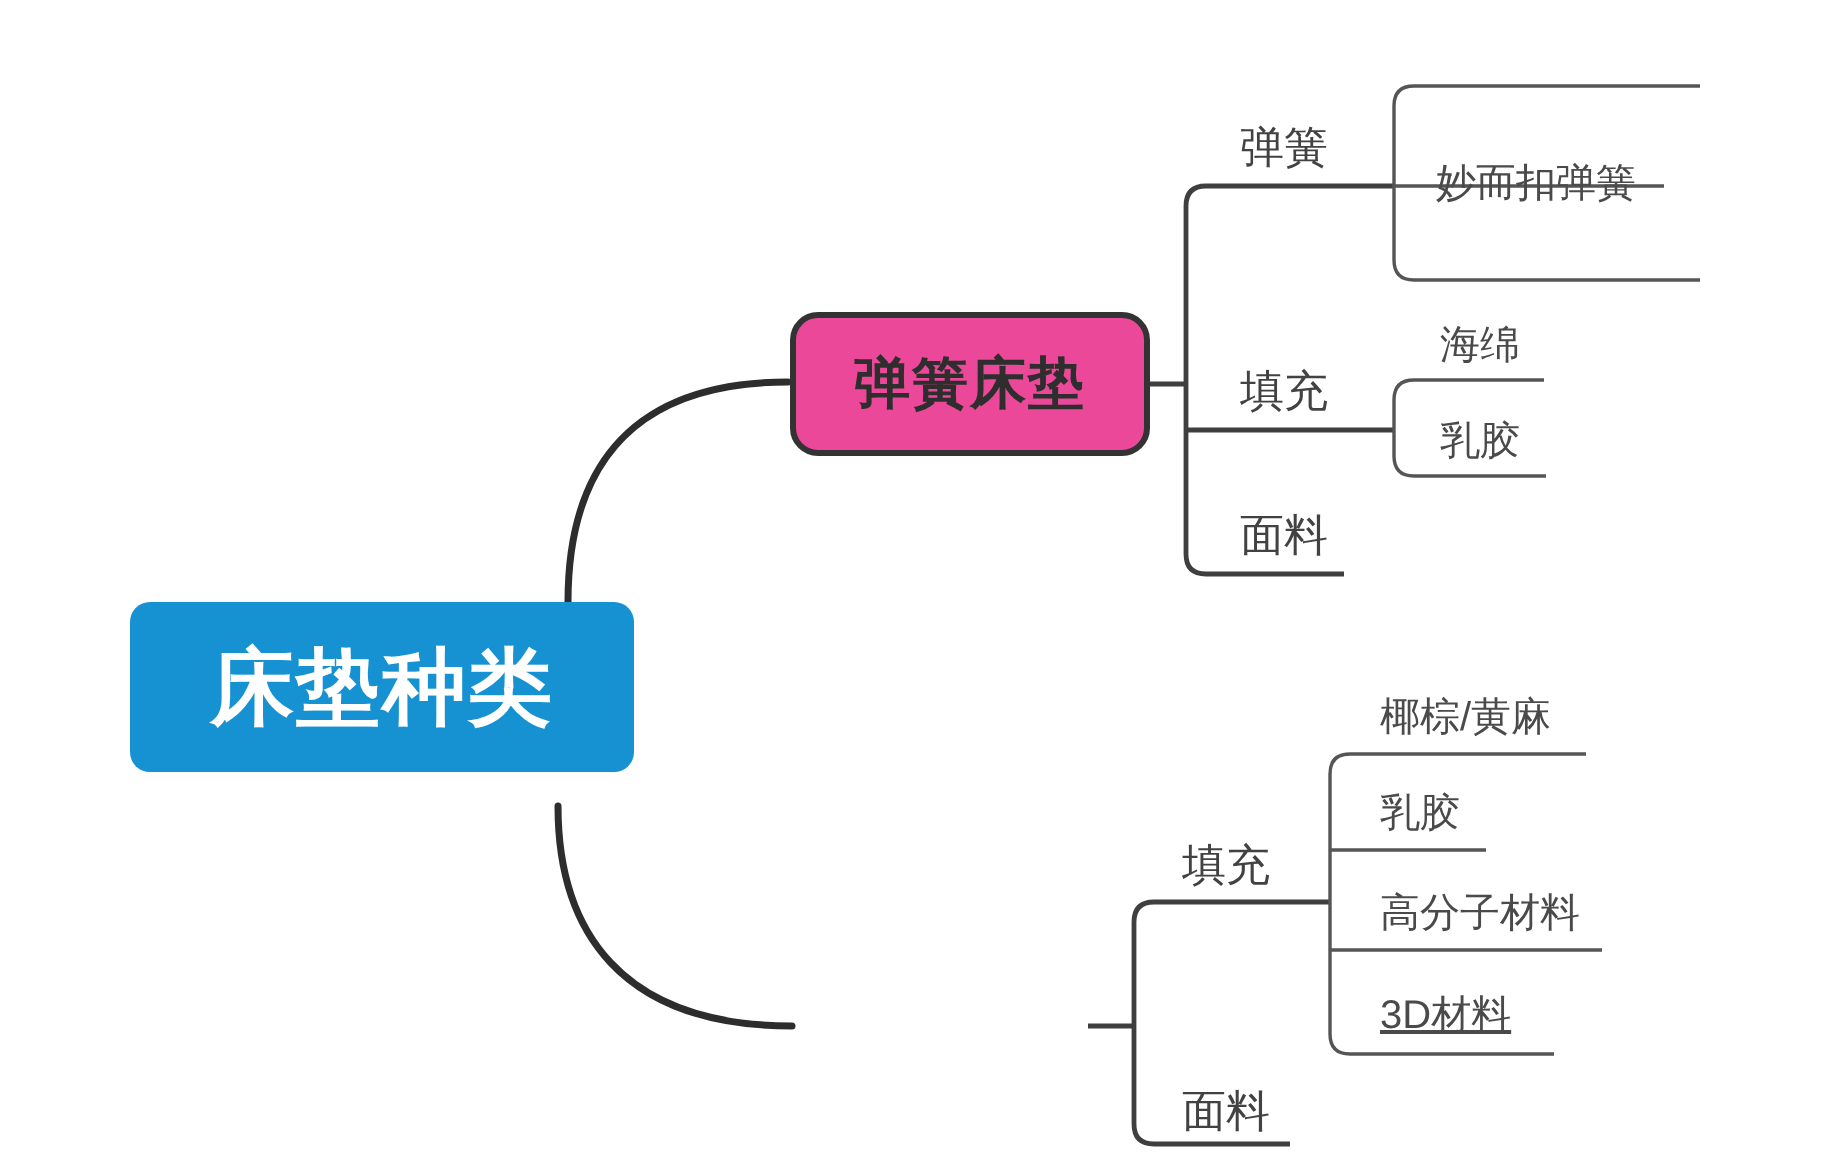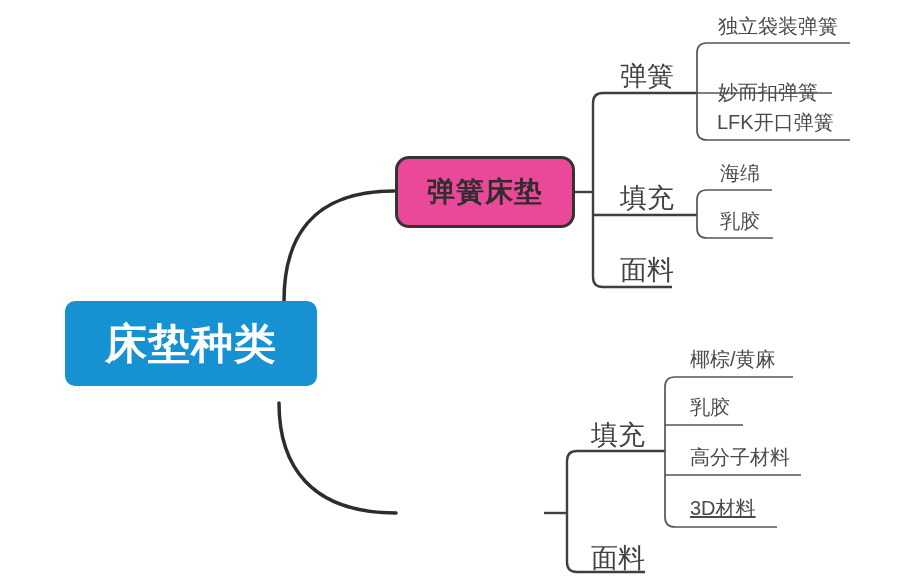--- a/index.html
+++ b/index.html
@@ -14,21 +14,21 @@
     left:65px;top:301px;width:252px;height:85px;background:#1692d2;border-radius:10px;
     color:#ffffff;font-size:42px;font-weight:bold;letter-spacing:1px;
   }
   .branch-node{
     background:#ec4899;border:3px solid #333333;border-radius:14px;
     color:#2e2e2e;font-size:28px;font-weight:bold;letter-spacing:1px;
   }
   .branch-spring{left:395px;top:156px;width:180px;height:72px;}
   .branch-thin{left:397px;top:477px;width:147px;height:72px;}
   .lbl{position:absolute;line-height:1;color:#464646;white-space:nowrap;}
-  .lbl-sub{font-size:27px;color:#424242;}
+  .lbl-sub{font-size:22px;color:#424242;}
   .lbl-leaf{font-size:20px;color:#4a4a4a;}
 </style>
 </head>
 <body>
 
 <div class="canvas">
 
   <svg width="924" height="585" viewBox="0 0 924 585">
 
     <path d="M 284,301 C 284,240 310,191 394,191" fill="none" stroke="#2d2d2d" stroke-width="3.5" stroke-linecap="round"></path>
@@ -49,23 +49,21 @@
     <path d="M 793,377 H 675 Q 665,377 665,387 V 517 Q 665,527 675,527 H 777" fill="none" stroke="#555555" stroke-width="1.7"></path>
     <path d="M 665,425 H 743" fill="none" stroke="#555555" stroke-width="1.7"></path>
     <path d="M 665,475 H 801" fill="none" stroke="#555555" stroke-width="1.7"></path>
   </svg>
 
   <div class="node root-node">床垫种类</div>
 
   <div class="node branch-node branch-spring">弹簧床垫</div>
 
   <div class="lbl lbl-sub" style="left:620px;top:63px;">弹簧</div>
-  <div class="lbl lbl-leaf" style="left:718px;top:16px;">独立袋装弹簧</div>
   <div class="lbl lbl-leaf" style="left:718px;top:82px;">妙而扣弹簧</div>
-  <div class="lbl lbl-leaf" style="left:717px;top:112px;">LFK开口弹簧</div>
 
   <div class="lbl lbl-sub" style="left:620px;top:185px;">填充</div>
   <div class="lbl lbl-leaf" style="left:720px;top:163px;">海绵</div>
   <div class="lbl lbl-leaf" style="left:720px;top:211px;">乳胶</div>
 
   <div class="lbl lbl-sub" style="left:620px;top:257px;">面料</div>
 
   <div class="lbl lbl-sub" style="left:591px;top:422px;">填充</div>
   <div class="lbl lbl-leaf" style="left:690px;top:349px;">椰棕/黄麻</div>
   <div class="lbl lbl-leaf" style="left:690px;top:397px;">乳胶</div>

